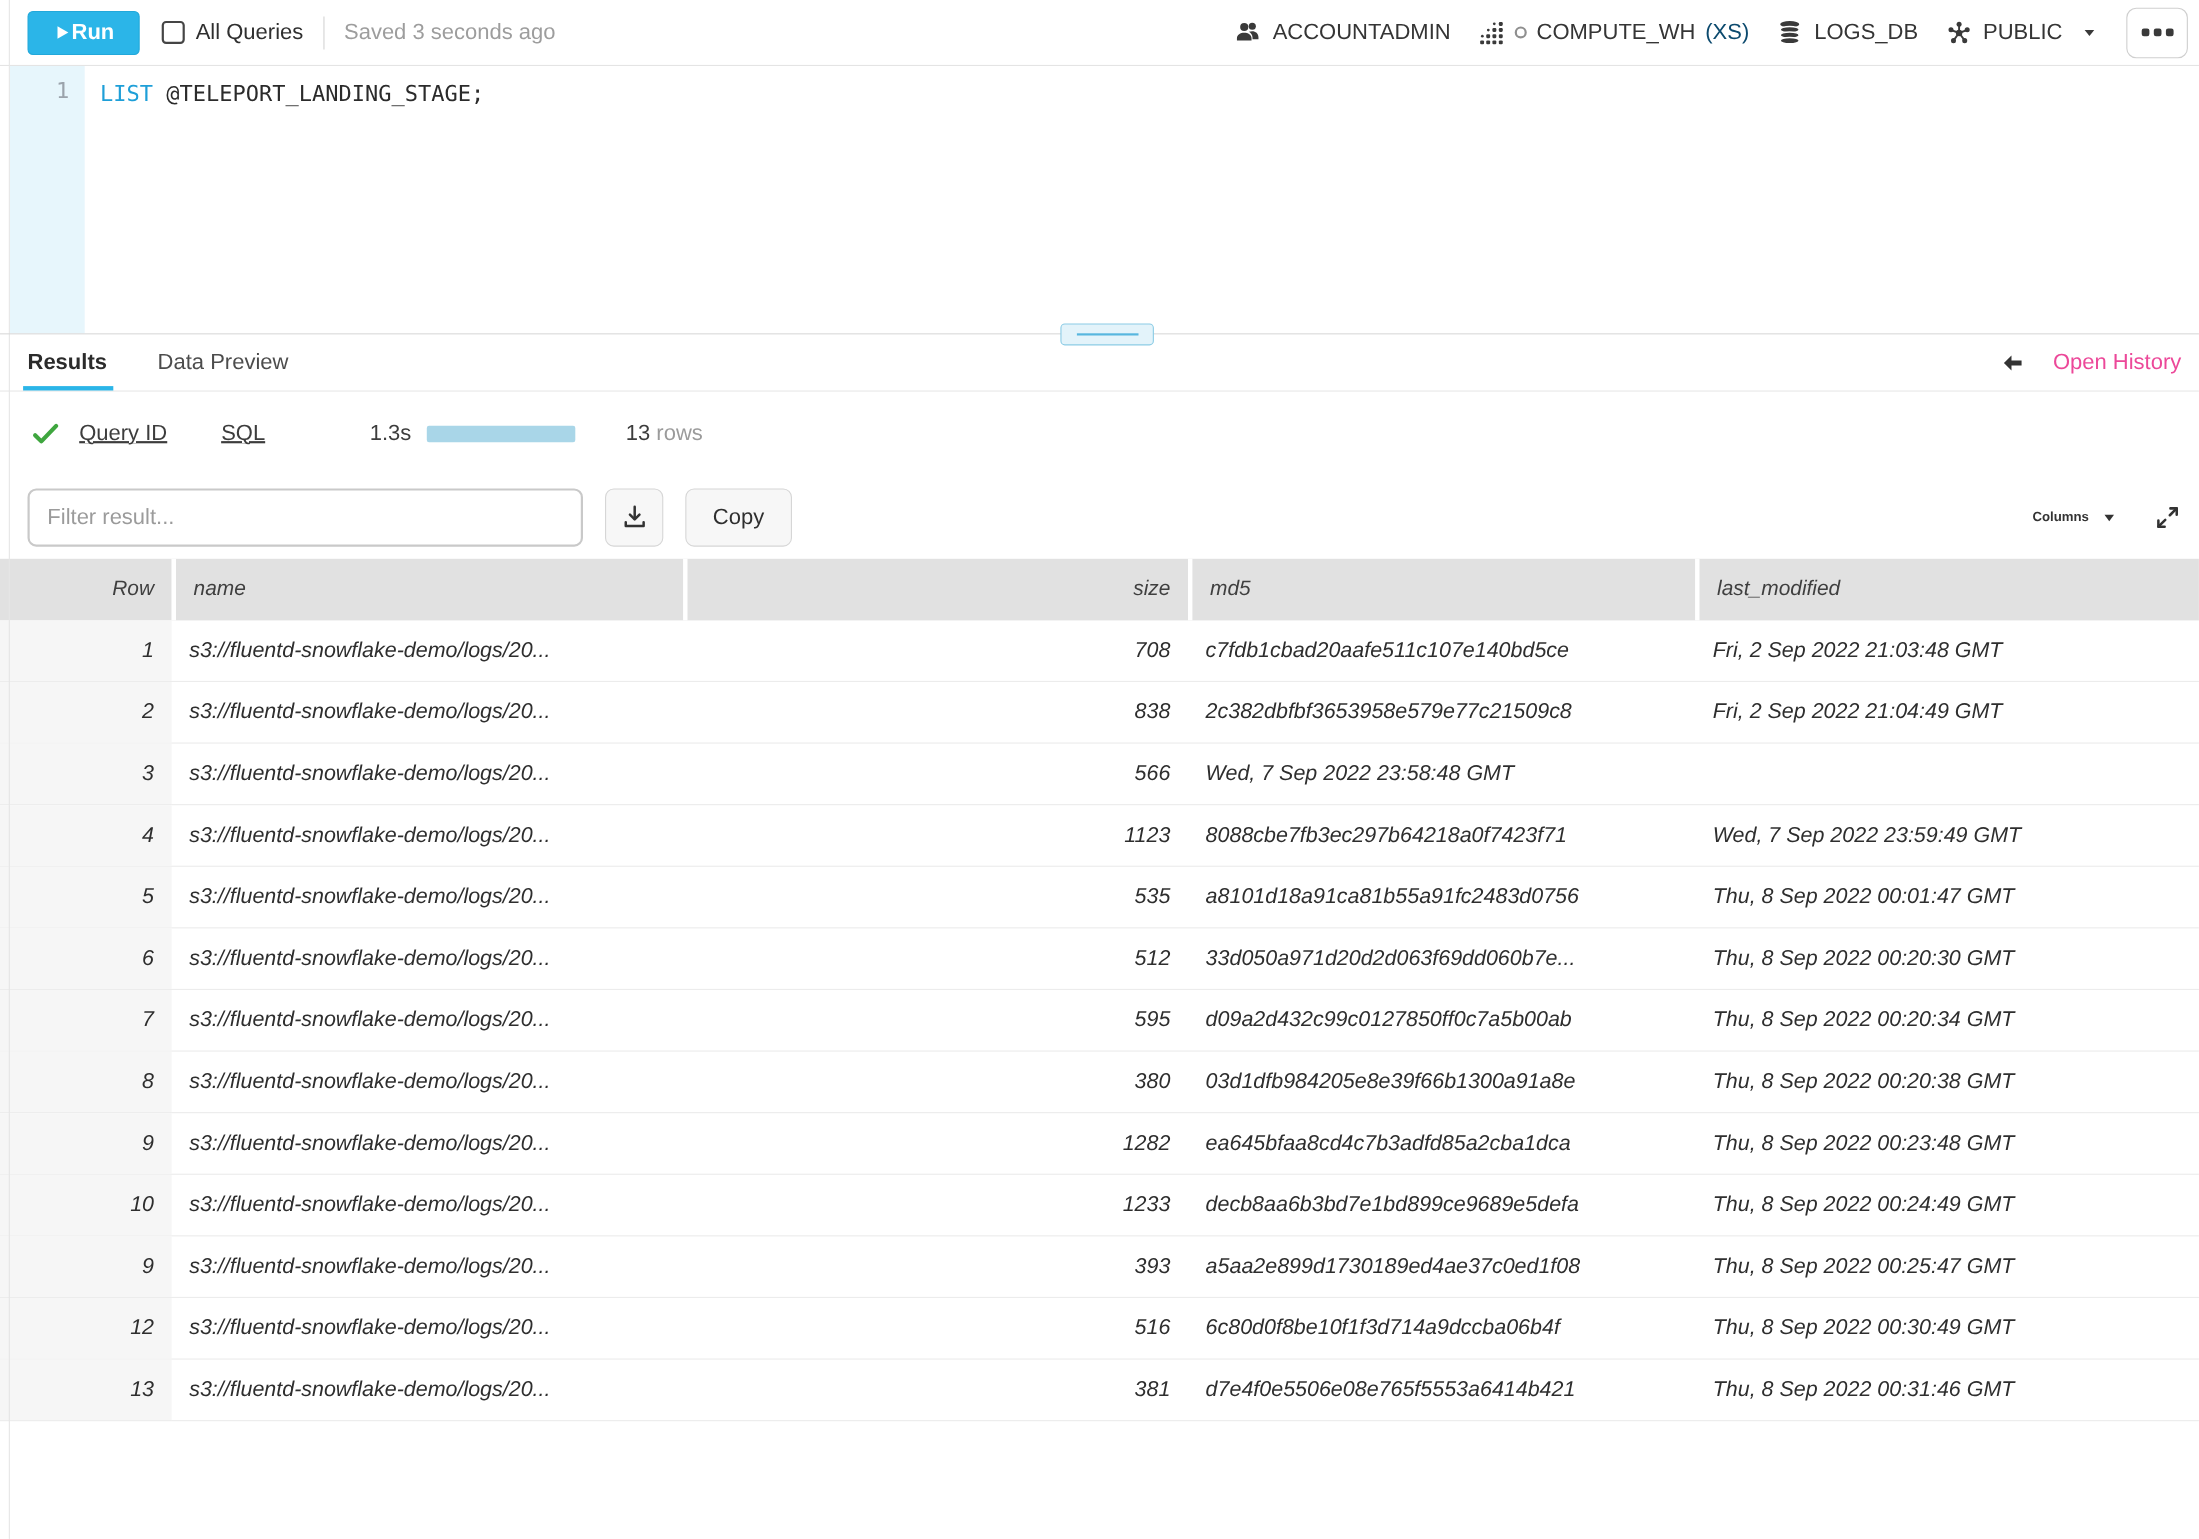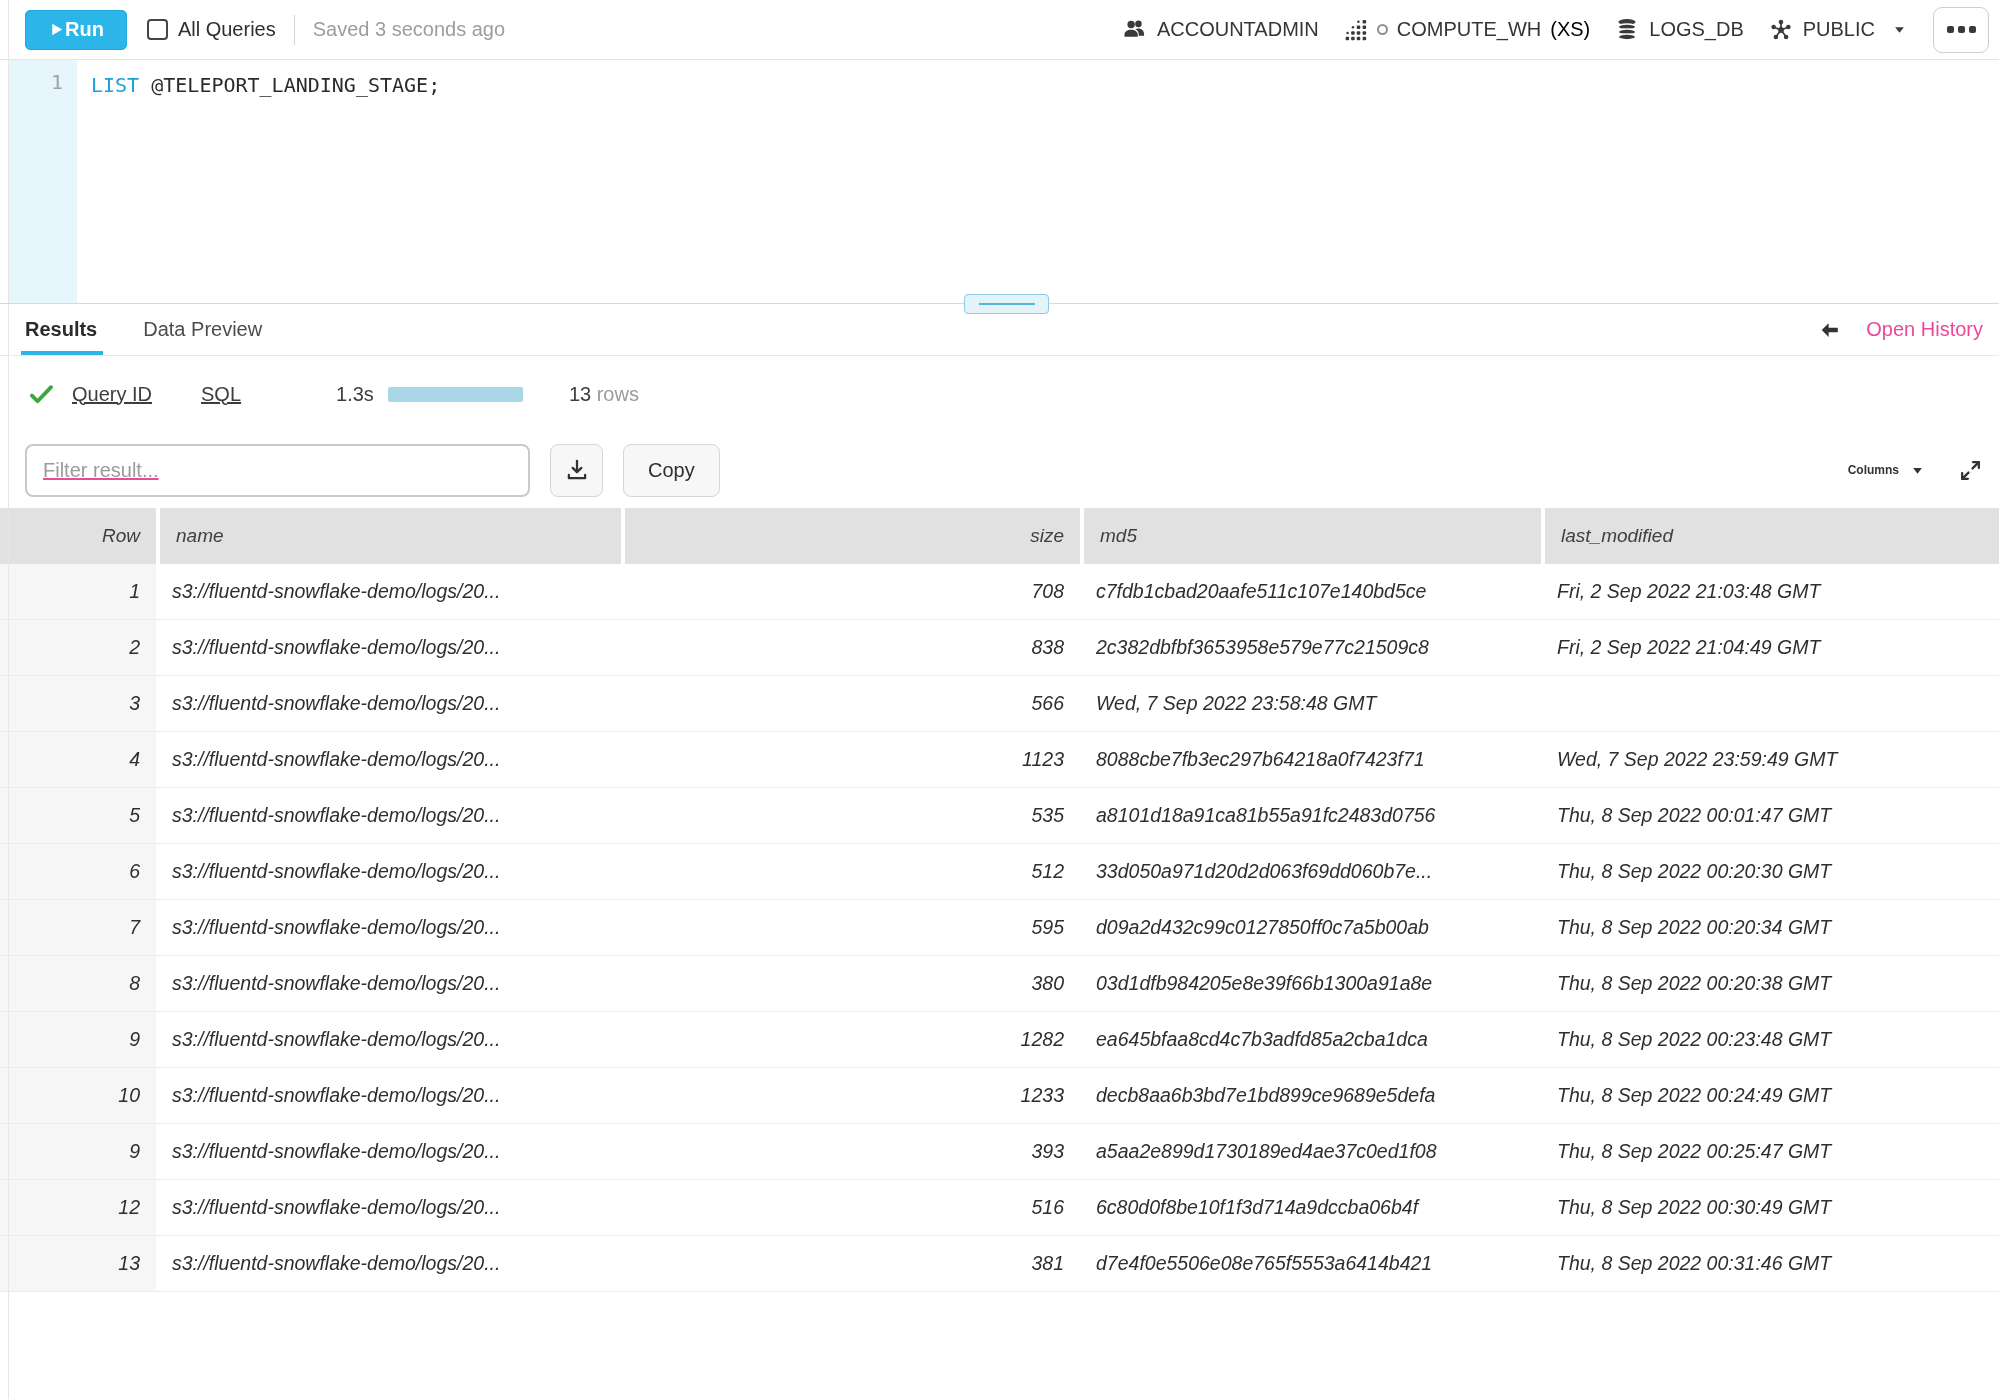--- a/index.html
+++ b/index.html
@@ -9,21 +9,21 @@
 
   
   .toolbar { height:60px; display:flex; align-items:center; padding:0 10px 0 25px; border-bottom:1px solid #e4e4e4; }
   .run-btn { display:flex; align-items:center; height:40px; padding:0 22px; background:#2BB5E8; border:1px solid #22a8da; border-radius:5px; color:#fff; font-size:20px; font-weight:bold; cursor:pointer; }
   .checkbox { width:21px; height:21px; border:2px solid #454545; border-radius:4px; background:#fff; margin-left:20px; }
   .cb-label { margin-left:10px; font-size:20px; color:#2f2f2f; }
   .vdiv { width:1px; height:30px; background:#d4d4d4; margin:0 18px; }
   .saved { font-size:20px; color:#9d9d9d;text-align:center; }
   .ctx { margin-left:auto; display:flex; align-items:center; gap:12px; }
   .ctx-item { display:flex; align-items:center; gap:9px; font-size:20px; color:#353535; margin-left:12px; cursor:pointer; }
-  .wh-size { color:#000000; }
+  .wh-size { color:#0c4a6e; }
   .status-dot { width:11px; height:11px; border:2px solid #8f8f8f; border-radius:50%; display:inline-block; }
   .more-btn { width:56px; height:46px; border:1px solid #cfcfcf; border-radius:9px; background:#fff; display:flex; align-items:center; justify-content:center; gap:4px; margin-left:14px; cursor:pointer; }
   .more-btn i { width:7px; height:7px; border-radius:2px; background:#3a3a3a; }
 
   
   .editor { height:243px; display:flex; font-family:"DejaVu Sans Mono", monospace; }
   .gutter { width:68px; margin-left:9px; background:#E7F6FC; text-align:right; padding:10px 14px 0 0; font-size:20px; color:#9ba3ab; }
   .code { padding:10px 0 0 14px; font-size:20px; color:#2b2b2b; line-height:30px; flex:1; }
   .kw { color:#1E9FD8; }
 
@@ -43,21 +43,21 @@
   .status-row { height:76px; display:flex; align-items:center; padding-left:28px; font-size:20px; }
   .link { color:#3d3d3d; text-decoration:underline; cursor:pointer; }
   .ql { margin-left:17px; } .sq { margin-left:49px; }
   .dur { margin-left:95px; color:#3d3d3d; }
   .pbar { margin-left:14px; width:135px; height:15px; background:#A9D6E8; border-radius:2px; }
   .rowcount { margin-left:46px; color:#3d3d3d; }
   .rowcount .dim { color:#9b9b9b; }
 
   
   .actions-row { height:76px; display:flex; align-items:center; padding:0 16px 0 25px; }
-  .filter-input { width:505px; height:53px; border:2px solid #c9c9c9; border-radius:8px; padding:0 16px; font-size:20px; font-family:"Liberation Sans", sans-serif; color:#ec4899; outline:none;text-decoration:underline; }
+  .filter-input { width:505px; height:53px; border:2px solid #c9c9c9; border-radius:8px; padding:0 16px; font-size:20px; font-family:"Liberation Sans", sans-serif; color:#c2410c; outline:none; }
   .filter-input::placeholder { color:#9b9b9b; }
   .icon-btn { width:53px; height:53px; margin-left:20px; border:1px solid #d6d6d6; border-radius:8px; background:#f7f7f7; display:flex; align-items:center; justify-content:center; cursor:pointer; }
   .copy-btn { height:53px; margin-left:20px; padding:0 24px; border:1px solid #d6d6d6; border-radius:8px; background:#f7f7f7; font-size:20px; color:#2f2f2f; display:flex; align-items:center; cursor:pointer; }
   .right-tools { margin-left:auto; display:flex; align-items:center; gap:34px; }
   .columns-dd { display:flex; align-items:flex-end; gap:12px; font-size:12px; font-weight:bold; color:#333; cursor:pointer; }
 
   
   .grid { display:grid; grid-template-columns:156px 465px 459px 461px 458px;font-style:italic; }
   .thead { height:56px; }
   .th { background:#e1e1e1; display:flex; align-items:center; padding:0 16px; font-size:19px; color:#3f3f3f; border-left:4px solid #fff; cursor:pointer; }

